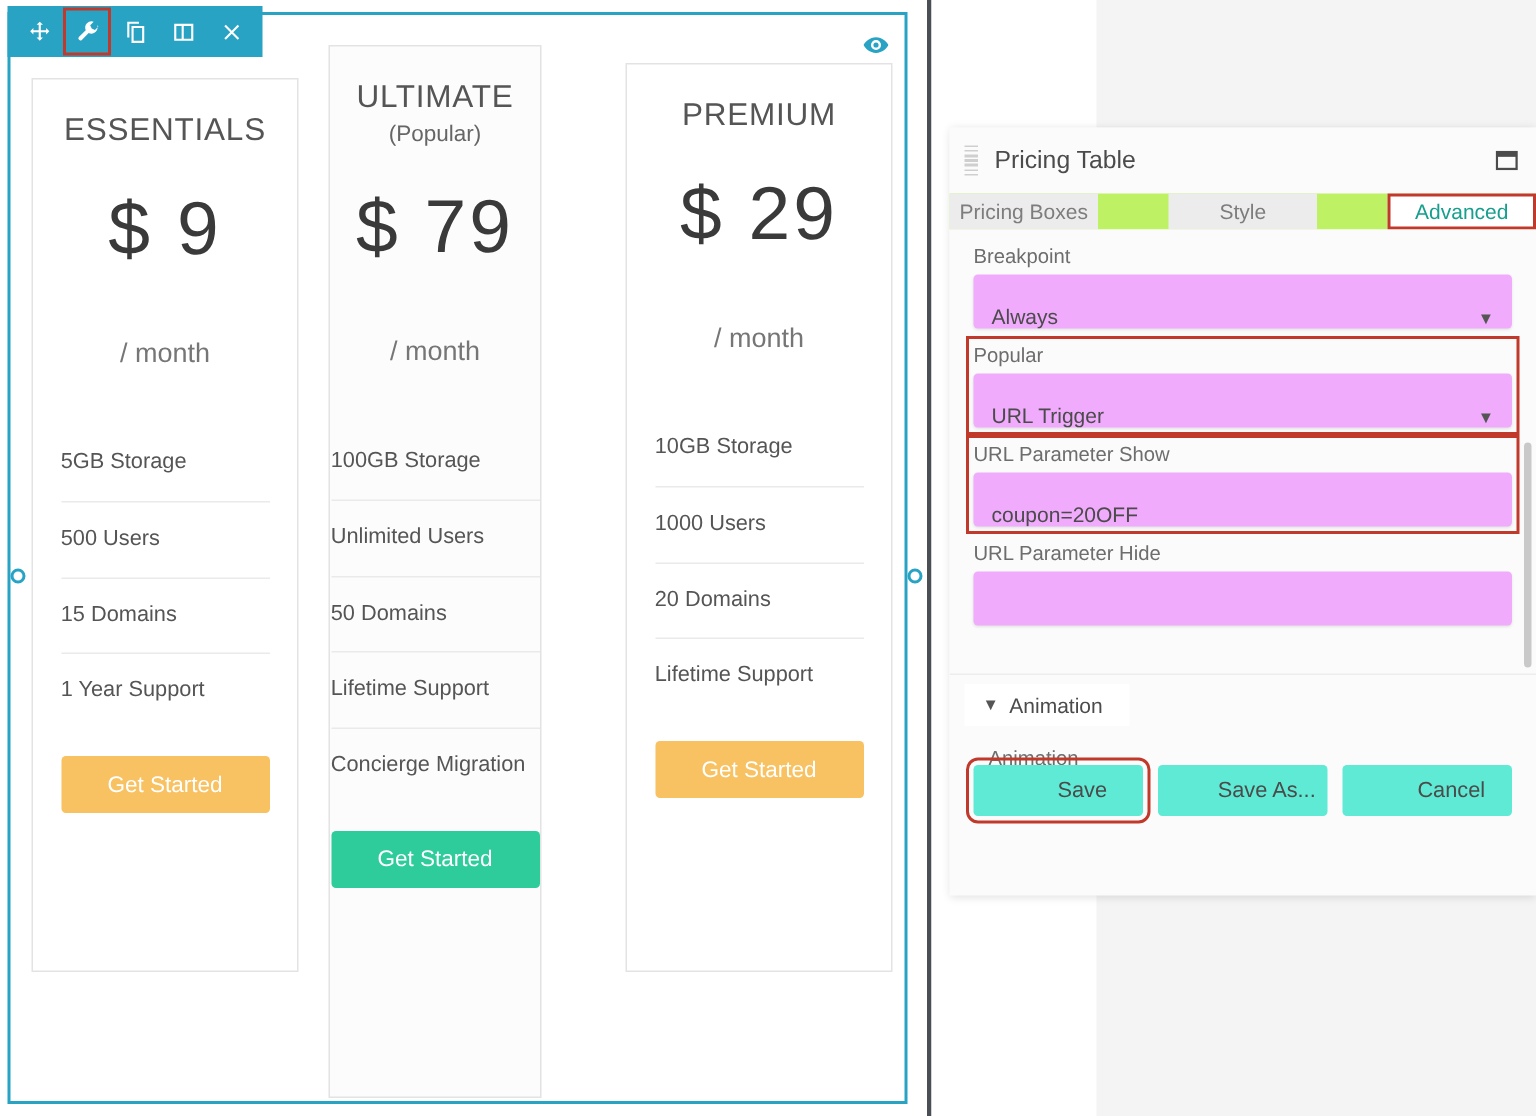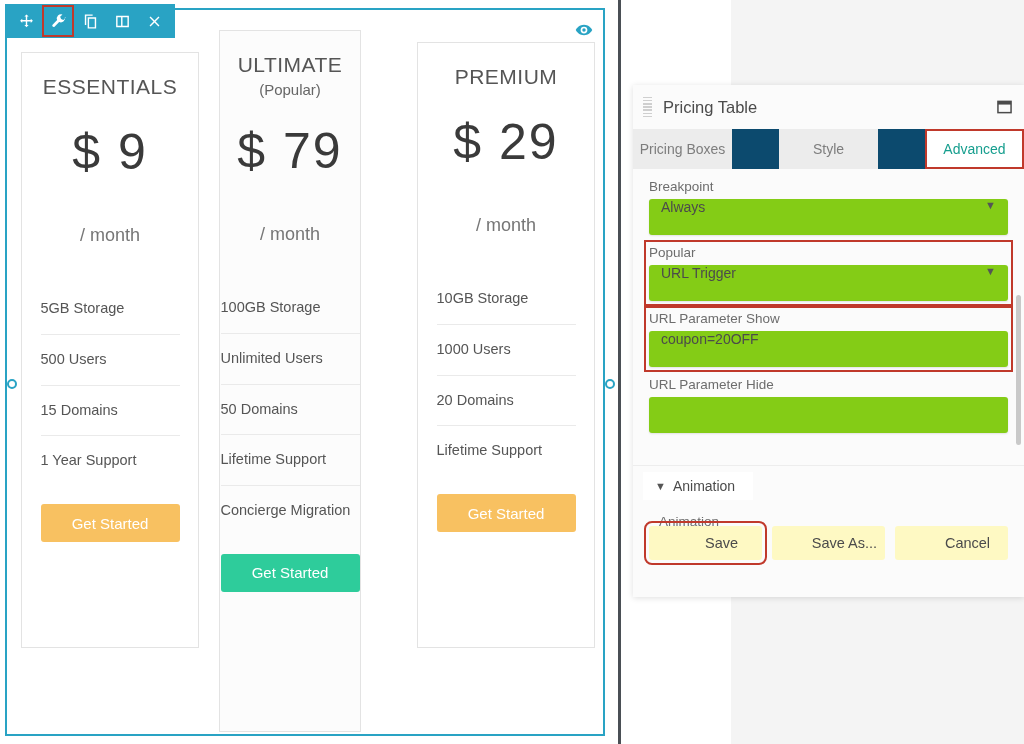--- a/index.html
+++ b/index.html
@@ -108,38 +108,38 @@
   #dlg-header {
     height: 44px; display: flex; align-items: center; padding: 0 10px 0 6px;
     background: #fbfbfb;
   }
   #grip { width: 16px; height: 24px; display:flex; align-items:center; justify-content:center; }
   #grip .g { width: 9px; height: 1.6px; background: #cfcfcf; margin: 1.6px 0; }
   #dlg-title { font-size: 16.5px; color: #4b4b4b; margin-left: 8px; flex: 1; }
   #maximize-btn { width: 20px; height: 20px; display:flex; align-items:center; justify-content:center; }
   #maximize-btn svg { width: 15px; height: 14px; }
 
-  #tabs { display: flex; height: 40px; background: #0c4a6e; gap: 47px; }
+  #tabs { display: flex; height: 24px; background: #bef264; gap: 47px; }
   .tab {
     flex: 1; display: flex; align-items: center; justify-content: center;
     font-size: 14px; color: #7d7d7d; background: #ececec; cursor: pointer;
   }
   .tab.active { background: #ffffff; color: #169e8e; }
   .tab.hl { outline: 2px solid #c0392b; outline-offset: -2px; }
 
   #dlg-body { position: relative; height: 432px; background: #fbfbfb; padding: 10px 16px 0 16px; }
   .field { margin-bottom: 10px; }
   .field.boxed { outline: 2px solid #c0392b; outline-offset: 3px; }
   .flabel { font-size: 13.5px; color: #6d6d6d; margin-bottom: 5px; display:block; }
   .control {
-    width: 100%; height: 36px; background: #84cc16; border: none;
+    width: 100%; height: 36px; background: #f0abfc; border: none;
     border-radius: 3px; box-shadow: 0 1px 2px rgba(0,0,0,.10);
     font-size: 14px; color: #4b4b4b; padding: 0 12px;
     font-family: "Liberation Sans", sans-serif;
-    display: flex; align-items: flex-start; justify-content: space-between;
+    display: flex; align-items: flex-end; justify-content: space-between;
   }
   .control input {
     border: none; outline: none; width: 100%; font-size: 14px; color: #4b4b4b;
     font-family: "Liberation Sans", sans-serif; background: transparent;
   }
   .chev { font-size: 11px; color: #555; }
 
   #accordion {
     position: absolute; left: 0; right: 0; top: 296px;
     border-top: 1px solid #ededed; background: #fbfbfb; padding-top: 6px;
@@ -150,21 +150,21 @@
     font-size: 14px; color: #4b4b4b;
   }
   #acc-head .chev { font-size: 11px; }
   #acc-label { font-size: 13.5px; color: #6d6d6d; margin: 14px 0 0 26px; }
 
   #footer {
     position: absolute; left: 0; right: 0; top: 60px;
     display: flex; gap: 10px; padding: 0 16px;
   }
   .fbtn {
-    flex: 1; height: 34px; background: #fef9c3; border: none; border-radius: 3px;
+    flex: 1; height: 34px; background: #5eead4; border: none; border-radius: 3px;
     font-size: 14.5px; color: #4b4b4b; cursor: pointer;
     font-family: "Liberation Sans", sans-serif;
     padding-left: 32px;
   }
   .fbtn.hl { outline: 2px solid #c0392b; outline-offset: 3px; }
 
   #dlg-scrollbar {
     position: absolute; right: 3px; top: 210px; width: 5px; height: 150px;
     background: #c9c9c9; border-radius: 3px;
   }

